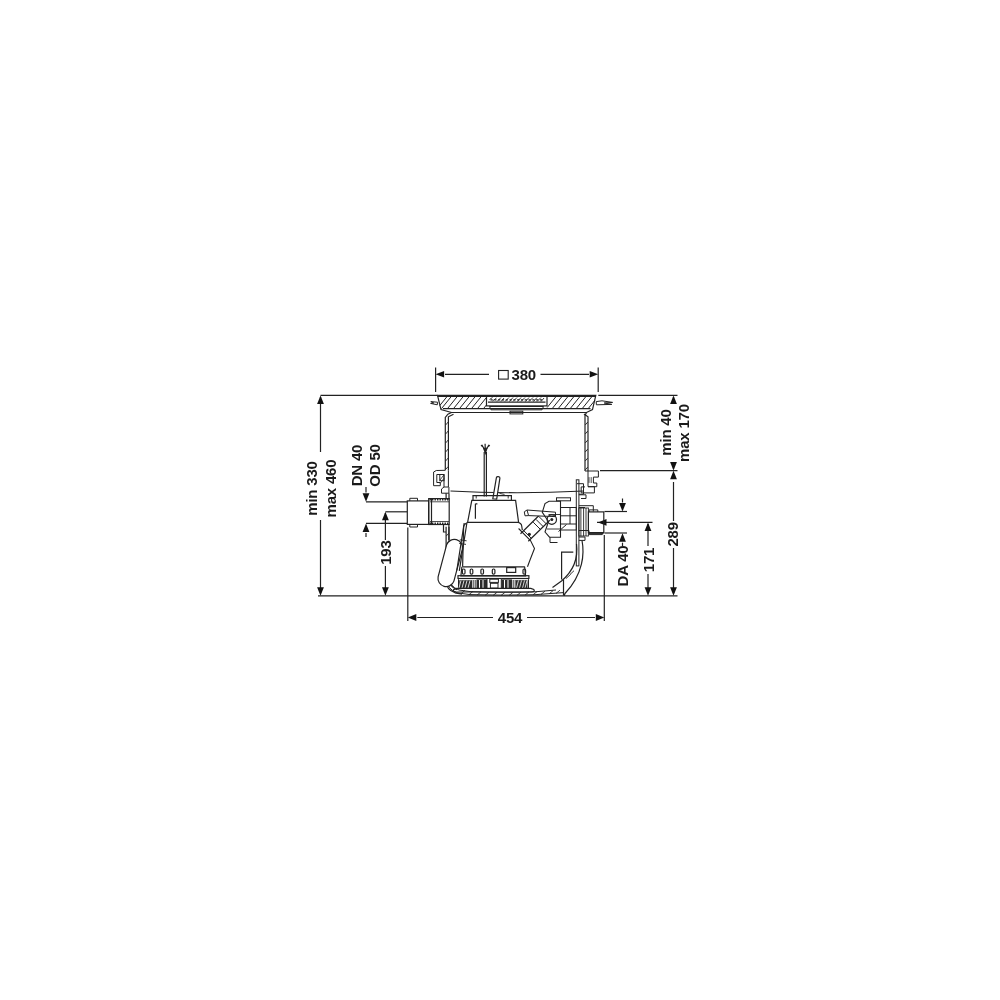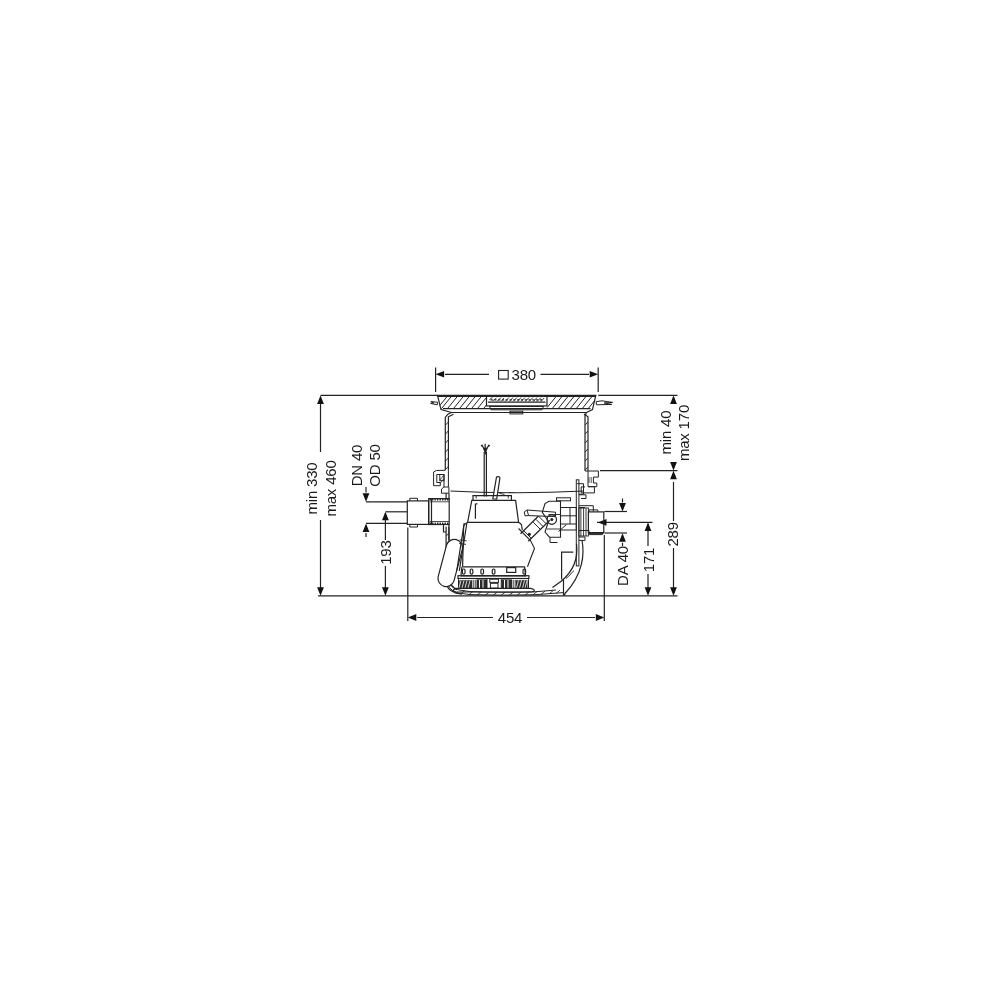--- a/index.html
+++ b/index.html
@@ -1,16 +1,16 @@
 <!DOCTYPE html>
 <html><head>
 <meta charset="utf-8">
 <style>
   html,body{margin:0;padding:0;background:#ffffff;}
-  .page{width:1000px;height:764px;position:relative;background:#fff;overflow:hidden;}
+  .page{width:1000px;height:764px;position:relative;background:#fff;overflow:hidden;font-weight:bold;}
   text{font-family:"Liberation Sans",sans-serif;fill:#1a1a1a;}
 </style>
 </head>
 <body>
 <div class="page">
 <svg width="1000" height="1000" viewBox="0 0 1000 1000" xmlns="http://www.w3.org/2000/svg">
 <rect x="0" y="0" width="1000" height="1000" fill="#ffffff"></rect>
 <g stroke="#222222" stroke-width="1.2" fill="none" stroke-linecap="butt" stroke-linejoin="miter">
 
 <g id="groundline">

